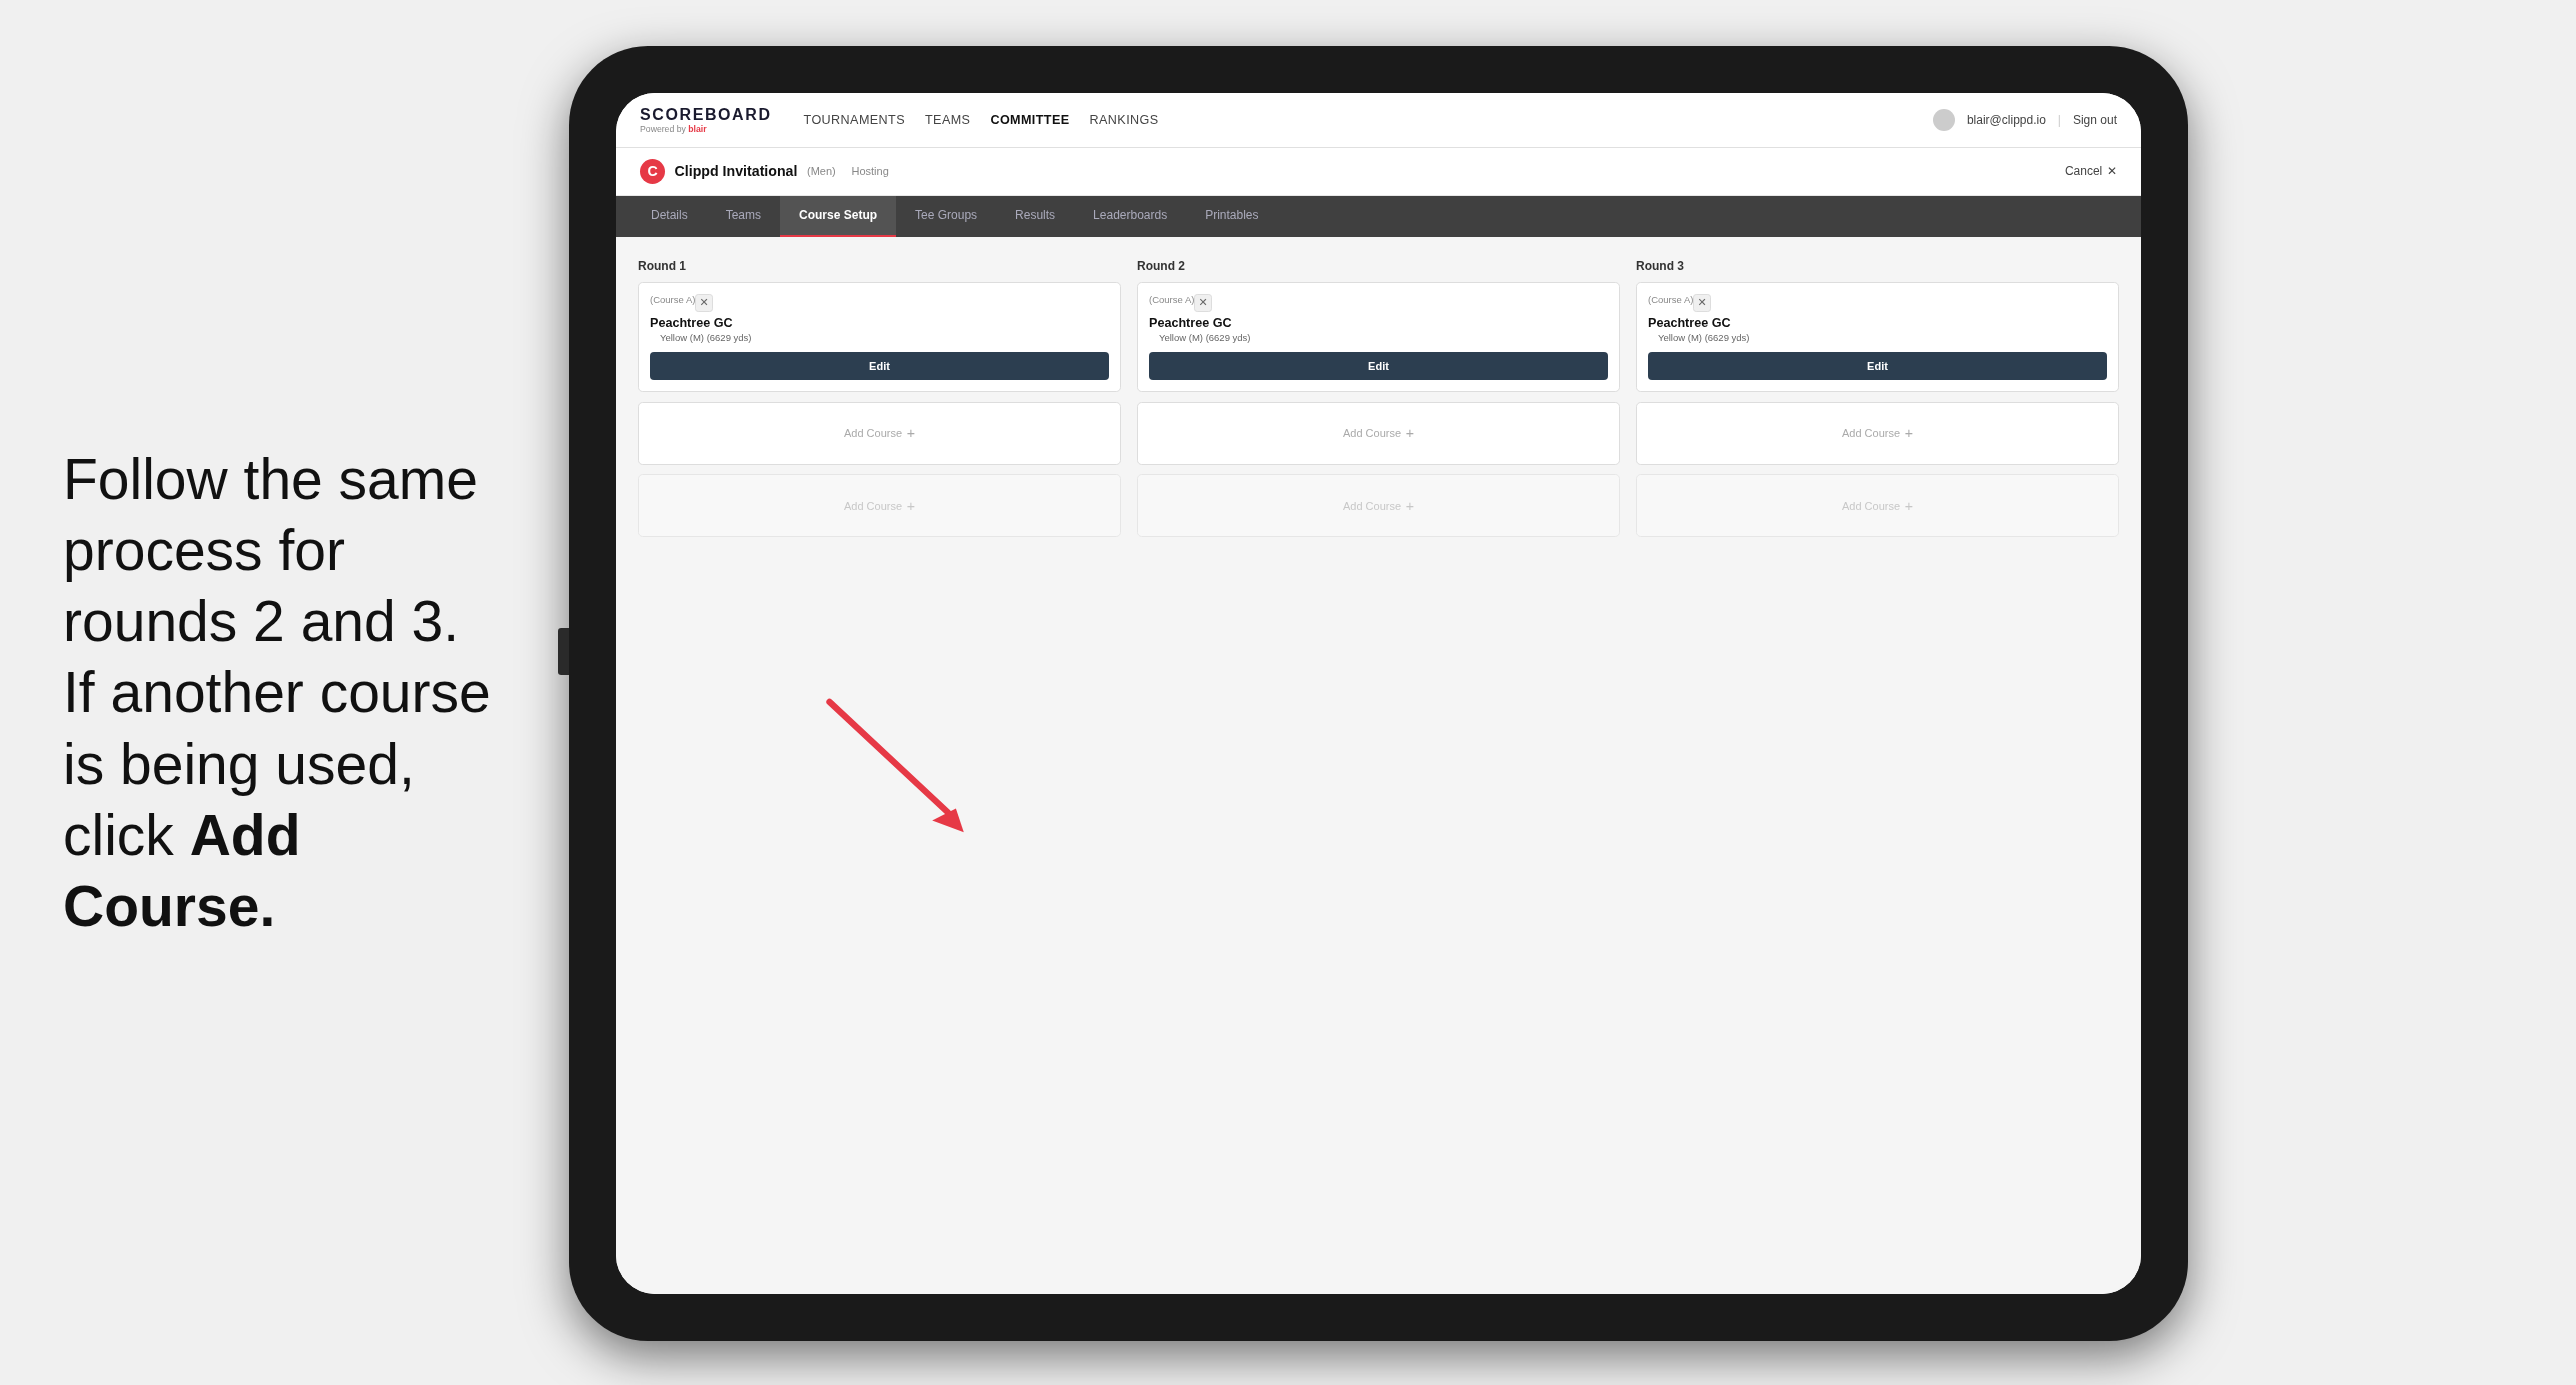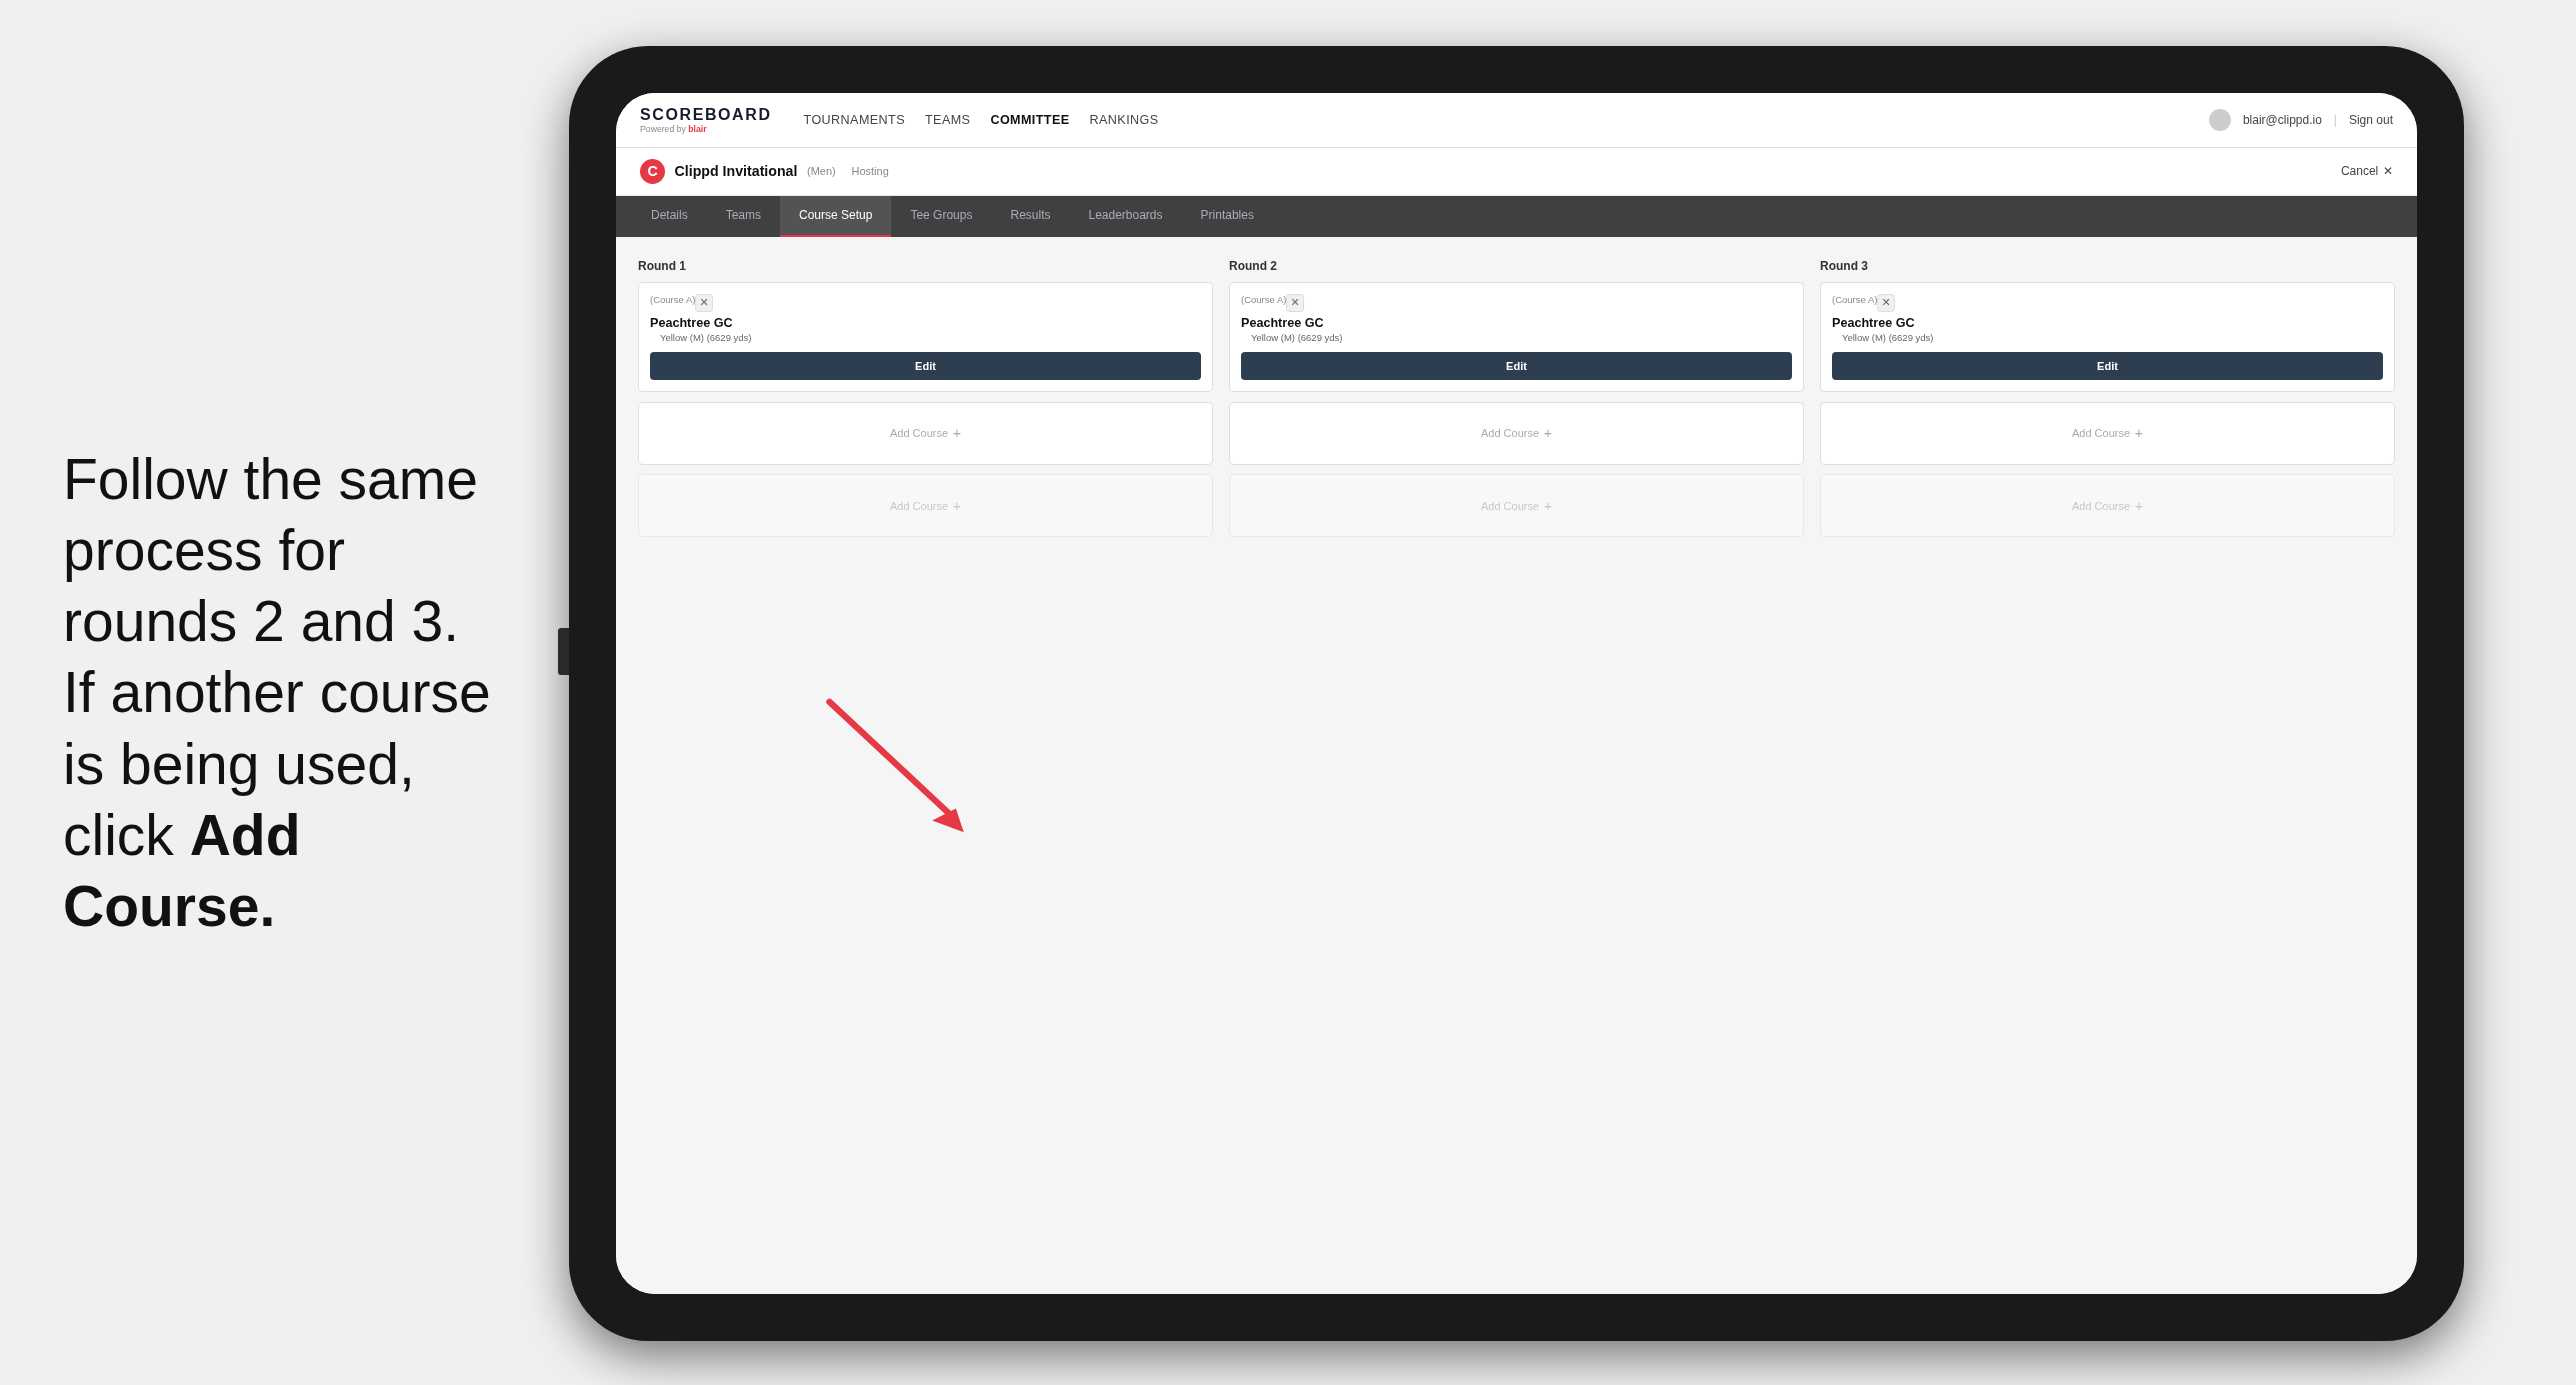--- a/index.html
+++ b/index.html
@@ -23,21 +23,21 @@
       color: #111;
       flex-shrink: 0;
       align-self: center;
     }
     .instruction-text strong {
       font-weight: 900;
     }
 
     
     .tablet-frame {
-      width: 1895px;
+      width: 1619px;
       height: 1295px;
       background: #1a1a1a;
       border-radius: 79px;
       padding: 47px;
       flex-shrink: 0;
       position: relative;
       box-shadow: 0 16px 47px rgba(0,0,0,0.5);
       display: flex;
       align-items: center;
       justify-content: center;
@@ -198,20 +198,21 @@
       padding: 12.6px 19px;
       font-size: 12px;
       color: #aab;
       cursor: pointer;
       border-bottom: 2.4px solid transparent;
     }
     .tab-item.active {
       color: #fff;
       background: rgba(255,255,255,0.1);
       border-bottom: 2.4px solid #e63946;
+      font-weight: bold;
     }
 
     
     .main-content {
       background: #f5f5f5;
       flex: 1;
       padding: 22px 22px;
       overflow-y: auto;
     }
 

